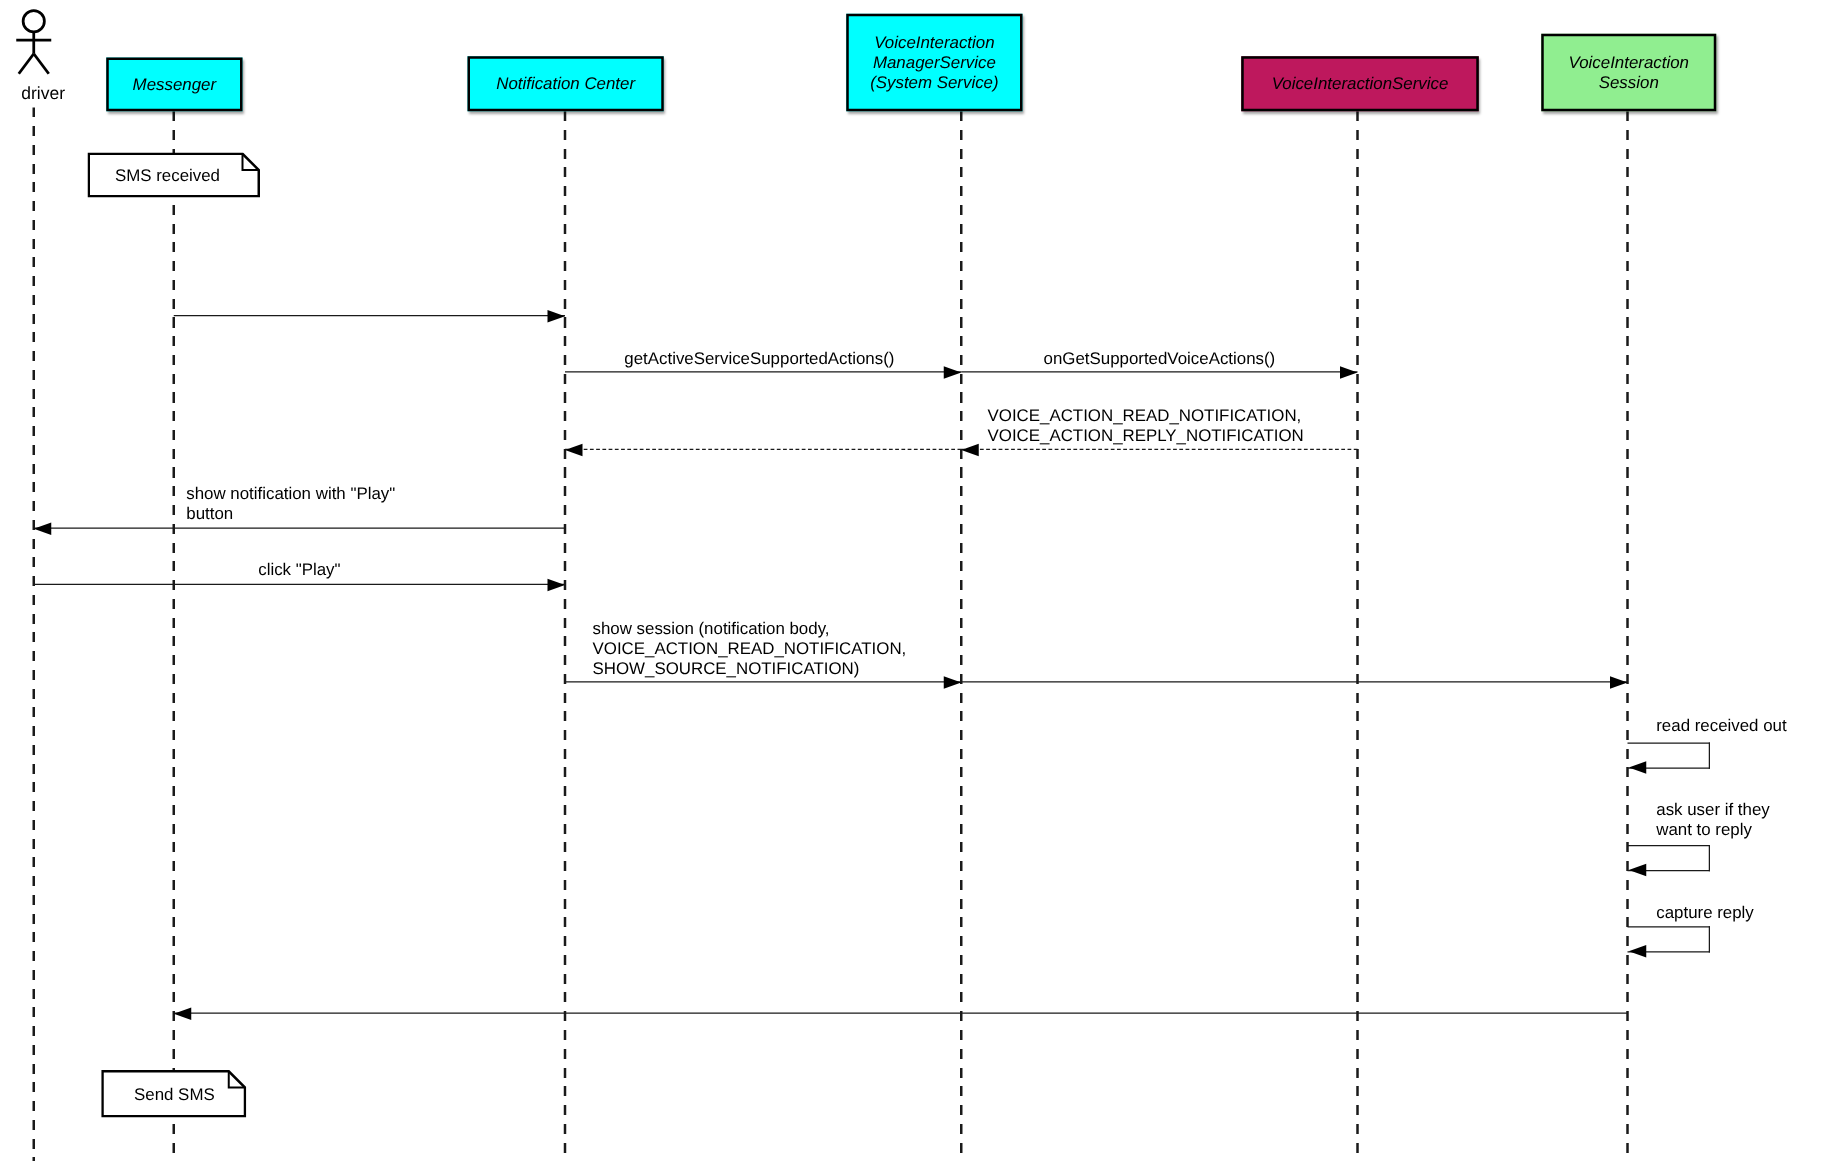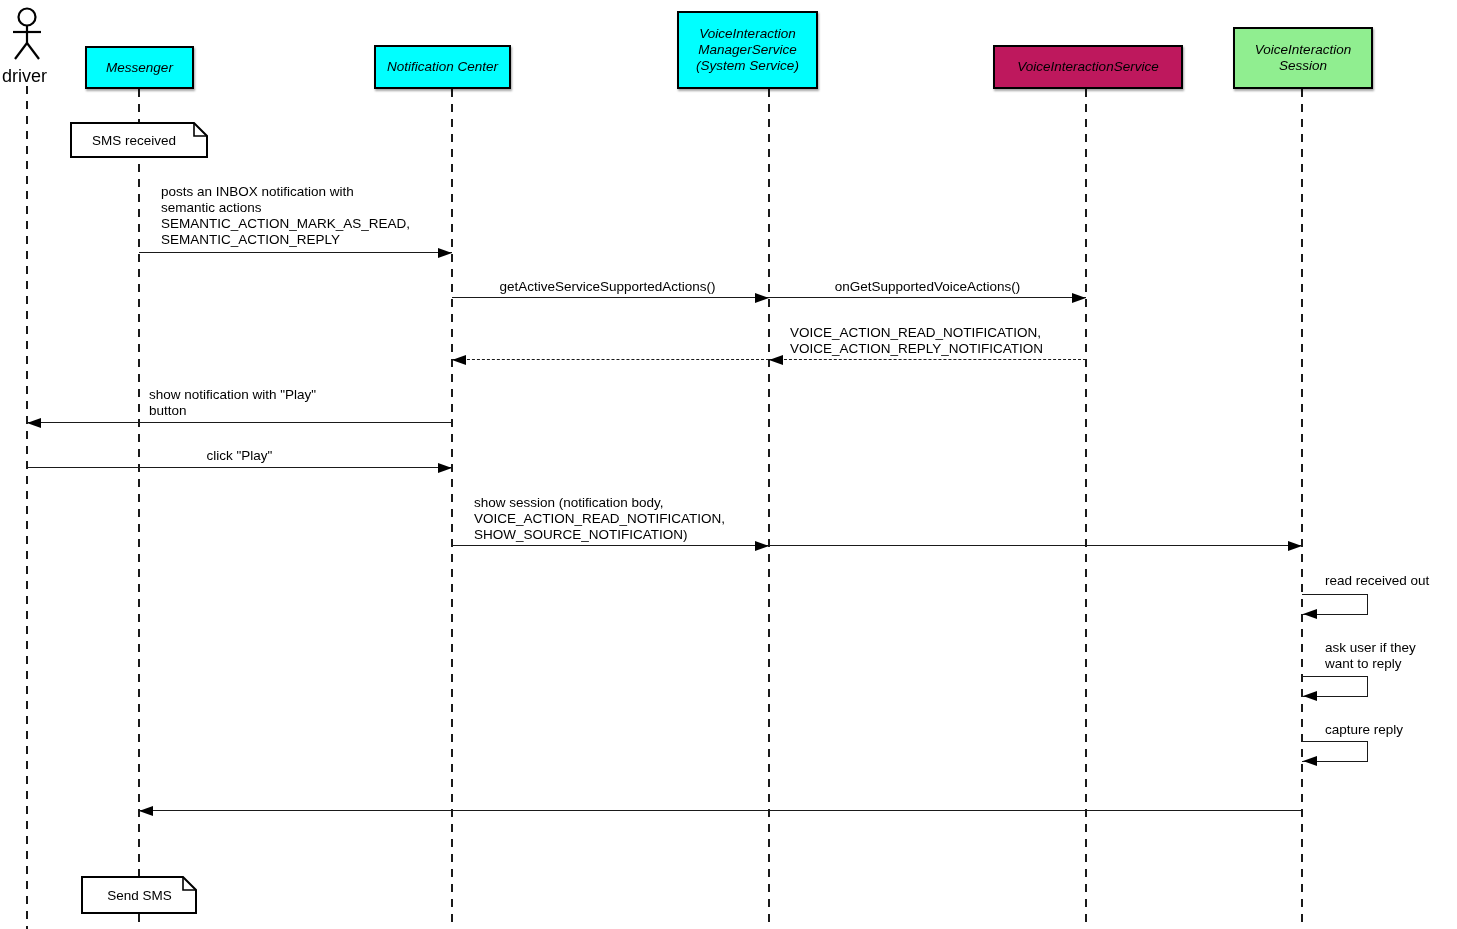--- a/index.html
+++ b/index.html
@@ -15,21 +15,21 @@
   .mline.dashed{border-top-style:dashed;}
   .ah{position:absolute;width:0;height:0;border-top:5px solid transparent;border-bottom:5px solid transparent;}
   .ah.r{border-left:14px solid #000;}
   .ah.l{border-right:14px solid #000;}
   .mlabel{position:absolute;font-size:13.5px;line-height:16px;white-space:pre-line;}
   .mlabel.c{text-align:center;}
   .selfloop{position:absolute;border:1.6px solid #1a1a1a;border-left:none;box-sizing:border-box;}
   .note{position:absolute;}
   .note .ntext{position:absolute;left:0;right:10px;top:0;bottom:0;display:flex;align-items:center;
                justify-content:center;font-size:13.5px;}
-  .actor-label{position:absolute;font-size:18px;text-align:left;}
+  .actor-label{position:absolute;font-size:14px;text-align:right;}
 </style>
 </head>
 <body>
 
 <div id="canvas">
 
   <div class="lifeline" style="left:26px;top:86px;height:843px"></div>
   <div class="lifeline" style="left:138px;top:89px;height:840px"></div>
   <div class="lifeline" style="left:451px;top:89px;height:840px"></div>
   <div class="lifeline" style="left:768px;top:89px;height:840px"></div>
@@ -41,21 +41,21 @@
     <line x1="20" y1="21.5" x2="20" y2="39" stroke="#000" stroke-width="2.2"></line>
     <line x1="6" y1="28" x2="34" y2="28" stroke="#000" stroke-width="2.2"></line>
     <line x1="20" y1="39" x2="8" y2="55" stroke="#000" stroke-width="2.2"></line>
     <line x1="20" y1="39" x2="32" y2="55" stroke="#000" stroke-width="2.2"></line>
   </svg>
   <div class="actor-label" style="left:2px;top:66px;width:50px">driver</div>
 
   <div class="pbox" style="left: 85px; top: 46px; width: 109px; height: 43px; background-color: rgb(0, 255, 255);">
     <span class="plabel">Messenger</span>
   </div>
-  <div class="pbox" style="left: 374px; top: 45px; width: 137px; height: 44px; background-color: rgb(0, 255, 255);">
+  <div class="pbox" style="left: 374px; top: 45px; width: 157px; height: 44px; background-color: rgb(0, 255, 255);">
     <span class="plabel">Notification Center</span>
   </div>
   <div class="pbox" style="left: 677px; top: 11px; width: 141px; height: 78px; background-color: rgb(0, 255, 255);">
     <span class="plabel">VoiceInteraction
 ManagerService
 (System Service)</span>
   </div>
   <div class="pbox" style="left: 993px; top: 45px; width: 190px; height: 44px; background-color: #be185d;">
     <span class="plabel">VoiceInteractionService</span>
   </div>
@@ -65,24 +65,20 @@
   </div>
 
   <div class="note" style="left:70px;top:122px;width:138px;height:36px">
     <svg width="138" height="36" style="position:absolute;left:0;top:0">
       <path d="M1,1 L124,1 L137,14 L137,35 L1,35 Z" fill="#FFFFFF" stroke="#000" stroke-width="2"></path>
       <path d="M124,1 L124,14 L137,14" fill="none" stroke="#000" stroke-width="1.6"></path>
     </svg>
     <span class="ntext">SMS received</span>
   </div>
 
-  <div class="mlabel" style="left:161px;top:184px">posts an INBOX notification with
-semantic actions
-SEMANTIC_ACTION_MARK_AS_READ,
-SEMANTIC_ACTION_REPLY</div>
   <div class="mline" style="left:139px;top:252px;width:313px"></div>
   <div class="ah r" style="left:438px;top:248px"></div>
 
   <div class="mlabel c" style="left:452px;top:279px;width:311px">getActiveServiceSupportedActions()</div>
   <div class="mline" style="left:452px;top:297px;width:317px"></div>
   <div class="ah r" style="left:755px;top:293px"></div>
 
   <div class="mlabel c" style="left:769px;top:279px;width:317px">onGetSupportedVoiceActions()</div>
   <div class="mline" style="left:769px;top:297px;width:317px"></div>
   <div class="ah r" style="left:1072px;top:293px"></div>
@@ -122,21 +118,21 @@
   <div class="selfloop" style="left:1302px;top:676px;width:66px;height:21px"></div>
   <div class="ah l" style="left:1303px;top:691px"></div>
 
   <div class="mlabel" style="left:1325px;top:722px">capture reply</div>
   <div class="selfloop" style="left:1302px;top:741px;width:66px;height:21px"></div>
   <div class="ah l" style="left:1303px;top:756px"></div>
 
   <div class="mline" style="left:139px;top:810px;width:1163px"></div>
   <div class="ah l" style="left:139px;top:806px"></div>
 
-  <div class="note" style="left:81px;top:876px;width:127px;height:38px">
+  <div class="note" style="left:81px;top:856px;width:127px;height:38px">
     <svg width="116" height="38" style="position:absolute;left:0;top:0">
       <path d="M1,1 L102,1 L115,14 L115,37 L1,37 Z" fill="#FFFFFF" stroke="#000" stroke-width="2"></path>
       <path d="M102,1 L102,14 L115,14" fill="none" stroke="#000" stroke-width="1.6"></path>
     </svg>
     <span class="ntext">Send SMS</span>
   </div>
 
 </div>
 
 </body></html>

